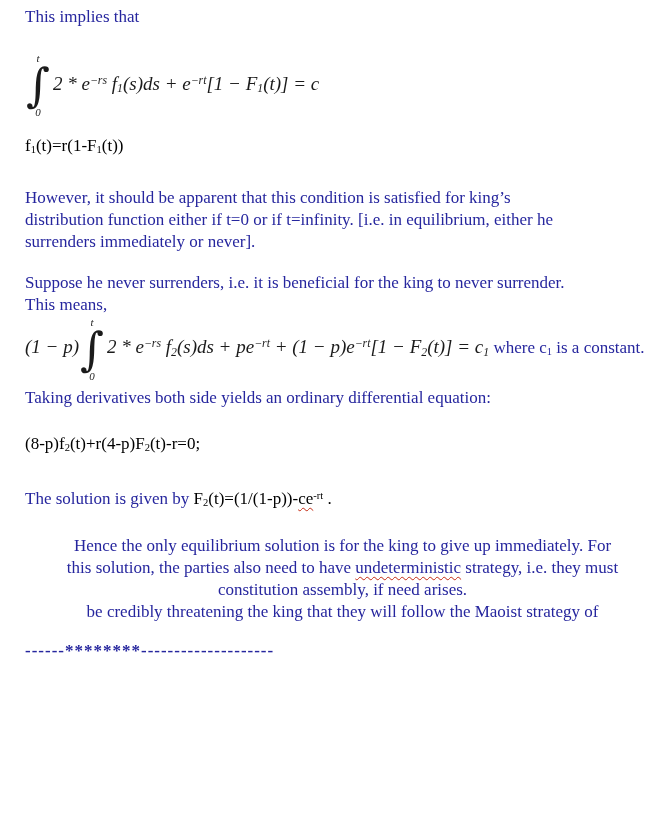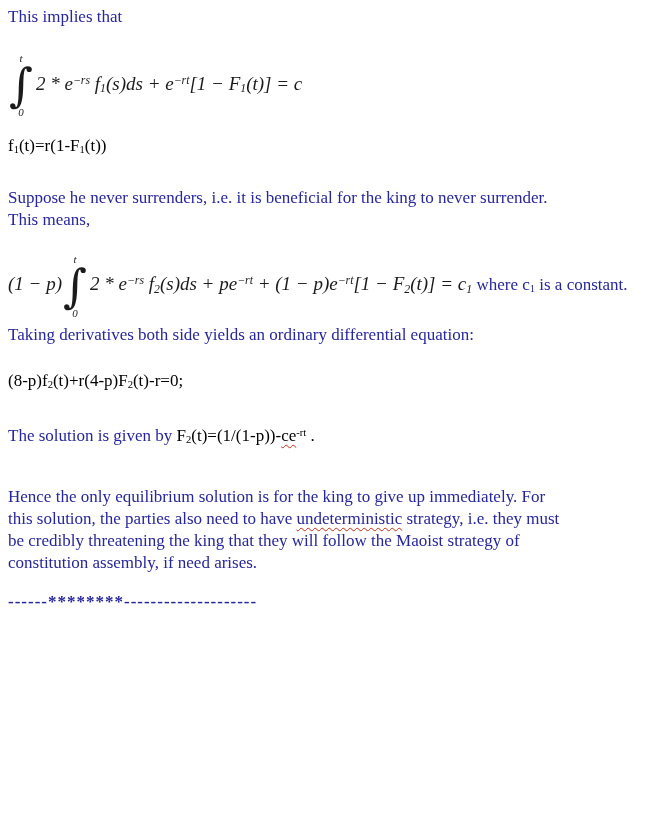--- a/index.html
+++ b/index.html
@@ -1,41 +1,41 @@
 <!DOCTYPE html>
 <html><head>
 <meta charset="utf-8">
 <style>
   html, body { margin: 0; padding: 0; background: #ffffff; }
   .page {
     width: 668px;
     height: 780px;
     box-sizing: border-box;
-    padding: 6px 8px 0 8px;
+    padding: 6px 8px 0 25px;
     overflow: hidden;
     font-family: "Liberation Serif", "DejaVu Serif", serif;
     font-size: 17px;
     line-height: 22px;
     background: #ffffff;
   }
   .blue { color: #26269e; }
   p, .para, .formula-line { margin: 0; }
 
   .mb-implies   { margin-bottom: 24px; }
   .mb-formula1  { margin-bottom: 16px; }
   .mb-taking1   { margin-bottom: 20px; }
   .mb-deriv1    { margin-bottom: 26px; }
   .mb-however   { margin-bottom: 19px; }
-  .mb-suppose   { margin-bottom: 22px; }
+  .mb-suppose   { }
   .mb-formula2  { margin-bottom: 5px; }
   .mb-taking2   { margin-bottom: 24px; }
   .mb-ode       { margin-bottom: 25px; }
-  .mb-solution  { margin-bottom: 35px; }
+  .mb-solution  { margin-bottom: 21px; }
   .mb-notice    { margin-bottom: 33px; }
-  .mb-hence     { margin-bottom: 17px; }
+  .mb-hence     { margin-bottom: 17px; text-align: center; }
 
   
   .math-display {
     font-style: italic;
     font-size: 19px;
     color: #1b1b1b;
     line-height: normal;
   }
   
   .math-plain {
@@ -84,20 +84,25 @@
 
   <div class="formula-line math-display mb-formula1"><span class="integral">
         <span class="int-limit">t</span>
         <span class="int-glyph">∫</span>
         <span class="int-limit">0</span>
       </span><span class="txt">2 * e</span><span class="sup">−rs</span><span class="txt"> f</span><span class="sub">1</span><span class="txt">(s)ds + e</span><span class="sup">−rt</span><span class="txt">[1 − F</span><span class="sub">1</span><span class="txt">(t)] = c</span></div>
 
 
   <div class="math-plain mb-deriv1"><span class="txt">f</span><span class="sub">1</span><span class="txt">(t)=r(1-F</span><span class="sub">1</span><span class="txt">(t))</span></div>
 
+  <div class="para blue mb-however">
+    <div>However, it should be apparent that this condition is satisfied for king’s</div>
+    <div>distribution function either if t=0 or if t=infinity. [i.e. in equilibrium, either he</div>
+    <div>surrenders immediately or never].</div>
+  </div>
 
   <div class="para blue mb-suppose">
     <div>Suppose he never surrenders, i.e. it is beneficial for the king to never surrender.</div>
     <div>This means,</div>
   </div>
 
   <div class="formula-line mb-formula2"><span class="math-display"><span class="txt">(1 − p)</span><span class="integral">
           <span class="int-limit">t</span>
           <span class="int-glyph">∫</span>
           <span class="int-limit">0</span>
@@ -106,19 +111,19 @@
   <p class="blue mb-taking2">Taking derivatives both side yields an ordinary differential equation:</p>
 
   <div class="math-plain mb-ode"><span class="txt">(8-p)f</span><span class="sub">2</span><span class="txt">(t)+r(4-p)F</span><span class="sub">2</span><span class="txt">(t)-r=0;</span></div>
 
   <p class="mb-solution"><span class="blue">The solution is given by </span><span class="math-plain"><span class="txt">F</span><span class="sub">2</span><span class="txt">(t)=(1/(1-p))-</span><span class="sq">ce</span><span class="sup">-rt</span><span class="txt"> .</span></span></p>
 
 
   <div class="para blue mb-hence">
     <div>Hence the only equilibrium solution is for the king to give up immediately. For</div>
     <div><span class="txt">this solution, the parties also need to have </span><span class="sq">undeterministic</span><span class="txt"> strategy, i.e. they must</span></div>
+    <div>constitution assembly, if need arises.</div>
     <div>be credibly threatening the king that they will follow the Maoist strategy of</div>
-    <div>constitution assembly, if need arises.</div>
   </div>
 
   <div class="divider">------********--------------------</div>
 
 </div>
 
 </body></html>

